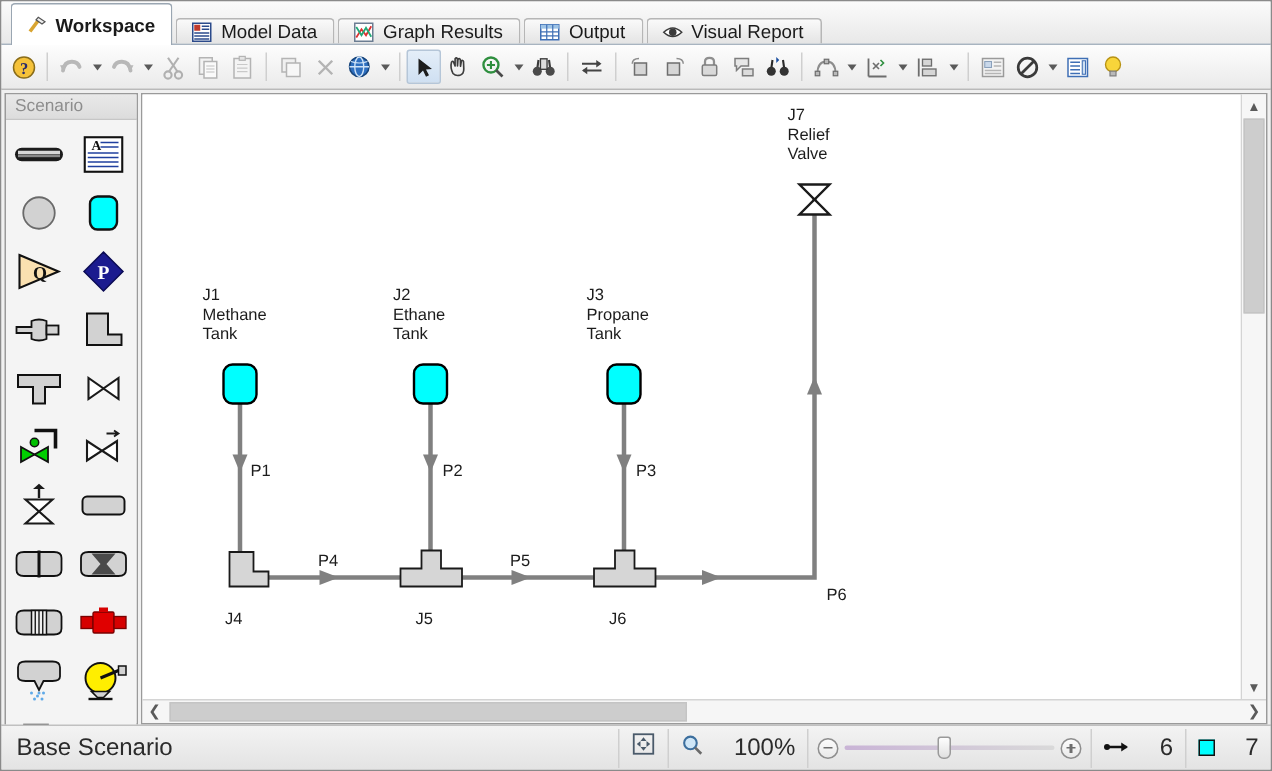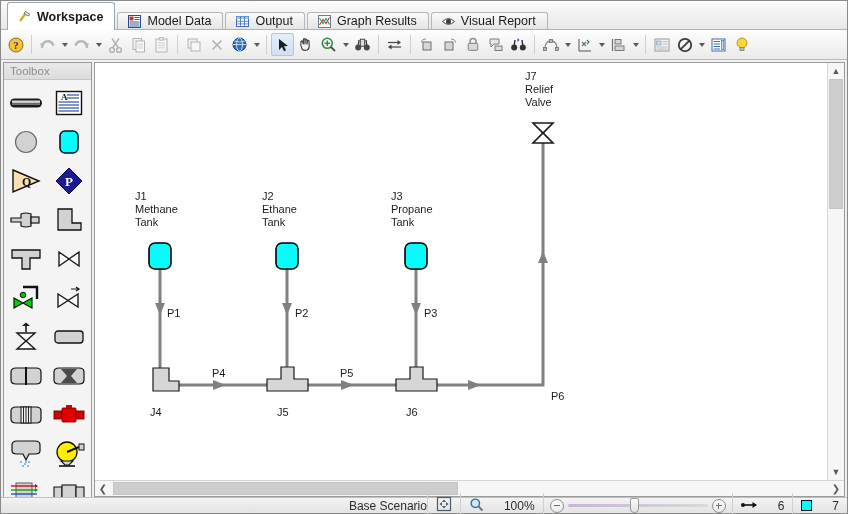--- a/index.html
+++ b/index.html
@@ -215,28 +215,27 @@
   }
   .sb-arrow-h {
     width: 16px; flex: none;
     display: flex; align-items: center; justify-content: center;
     cursor: default;
   }
   .sb-arrow-h .chev { font-size: 10px; color: #5a5a5a; line-height: 1; }
 
   
   .statusbar {
-    height: 16px; flex: none;
+    height: 30px; flex: none;
     background: linear-gradient(#f3f3f3, #e3e3e3);
     border-top: 1px solid #c0c0c0;
     display: flex;
     align-items: center;
-    font-size: 12px;
+    font-size: 16px;
     color: #2b2b2b;
-    text-align: right;
   }
   .sb-scenario { padding-left: 10px; flex: 1; }
   .sb-cell {
     display: flex; align-items: center; gap: 20px;
     height: 26px;
     padding: 0 8px;
     border-left: 1px solid #cfcfcf;
   }
   .zoomslider {
     display: flex; align-items: center; gap: 4px;
@@ -311,47 +310,47 @@
             <line x1="2.5" y1="12" x2="12.5" y2="12"></line>
           </g>
         </svg>
       </span>
       <span>Model Data</span>
     </div>
 
     <div class="tab">
       <span class="tabicon">
         <svg width="15" height="15" viewBox="0 0 15 15">
+          <rect x="1.5" y="1.5" width="12" height="12" fill="#fff" stroke="#6b7d92" stroke-width="1"></rect>
+          <path d="M2.5 11 L6 5.5 L9 9.5 L12.5 3.5" fill="none" stroke="#d33" stroke-width="1.2"></path>
+          <path d="M2.5 4 L6 9.5 L9 4.5 L12.5 10.5" fill="none" stroke="#2a7" stroke-width="1.2"></path>
+        </svg>
+      </span>
+      <span>Graph Results</span>
+    </div>
+
+    <div class="tab">
+      <span class="tabicon">
+        <svg width="15" height="15" viewBox="0 0 15 15">
           <rect x="1.5" y="2.5" width="12" height="10" fill="#fff" stroke="#3f6fb5" stroke-width="1"></rect>
           <rect x="1.5" y="2.5" width="12" height="2.6" fill="#9dc3e6"></rect>
           <g stroke="#3f6fb5" stroke-width="0.8">
             <line x1="1.5" y1="7.3" x2="13.5" y2="7.3"></line>
             <line x1="1.5" y1="9.9" x2="13.5" y2="9.9"></line>
             <line x1="5.5" y1="2.5" x2="5.5" y2="12.5"></line>
             <line x1="9.5" y1="2.5" x2="9.5" y2="12.5"></line>
           </g>
         </svg>
       </span>
       <span>Output</span>
     </div>
 
     <div class="tab">
       <span class="tabicon">
         <svg width="15" height="15" viewBox="0 0 15 15">
-          <rect x="1.5" y="1.5" width="12" height="12" fill="#fff" stroke="#6b7d92" stroke-width="1"></rect>
-          <path d="M2.5 11 L6 5.5 L9 9.5 L12.5 3.5" fill="none" stroke="#d33" stroke-width="1.2"></path>
-          <path d="M2.5 4 L6 9.5 L9 4.5 L12.5 10.5" fill="none" stroke="#2a7" stroke-width="1.2"></path>
-        </svg>
-      </span>
-      <span>Graph Results</span>
-    </div>
-
-    <div class="tab">
-      <span class="tabicon">
-        <svg width="15" height="15" viewBox="0 0 15 15">
           <path d="M1.5 7.5 Q7.5 1.8 13.5 7.5 Q7.5 13.2 1.5 7.5 Z" fill="#fff" stroke="#3a3a3a" stroke-width="1"></path>
           <circle cx="7.5" cy="7.5" r="2.5" fill="#3a3a3a"></circle>
         </svg>
       </span>
       <span>Visual Report</span>
     </div>
   </div>
 
   <div class="toolbar">
 
@@ -594,21 +593,21 @@
         <circle cx="8" cy="7" r="5" fill="#f8d53a" stroke="#b79214" stroke-width="0.9"></circle>
         <rect x="6" y="11.4" width="4" height="3.2" fill="#b9b9b9" stroke="#7d7d7d" stroke-width="0.8"></rect>
       </svg>
     </div>
 
   </div>
 
   <div class="bodyrow">
 
     <div class="toolbox">
-      <div class="toolbox-title">Toolbox</div>
+      <div class="toolbox-title">Scenario</div>
       <div class="toolbox-grid">
 
         <div class="tool">
           <svg width="38" height="20" viewBox="0 0 38 20">
             <rect x="3" y="5.5" width="32" height="9" rx="4.5" fill="#1c1c1c"></rect>
             <rect x="5" y="7.5" width="28" height="2.4" fill="#d8d8d8"></rect>
             <rect x="5" y="10.3" width="28" height="1.5" fill="#8a8a8a"></rect>
           </svg>
         </div>
 

